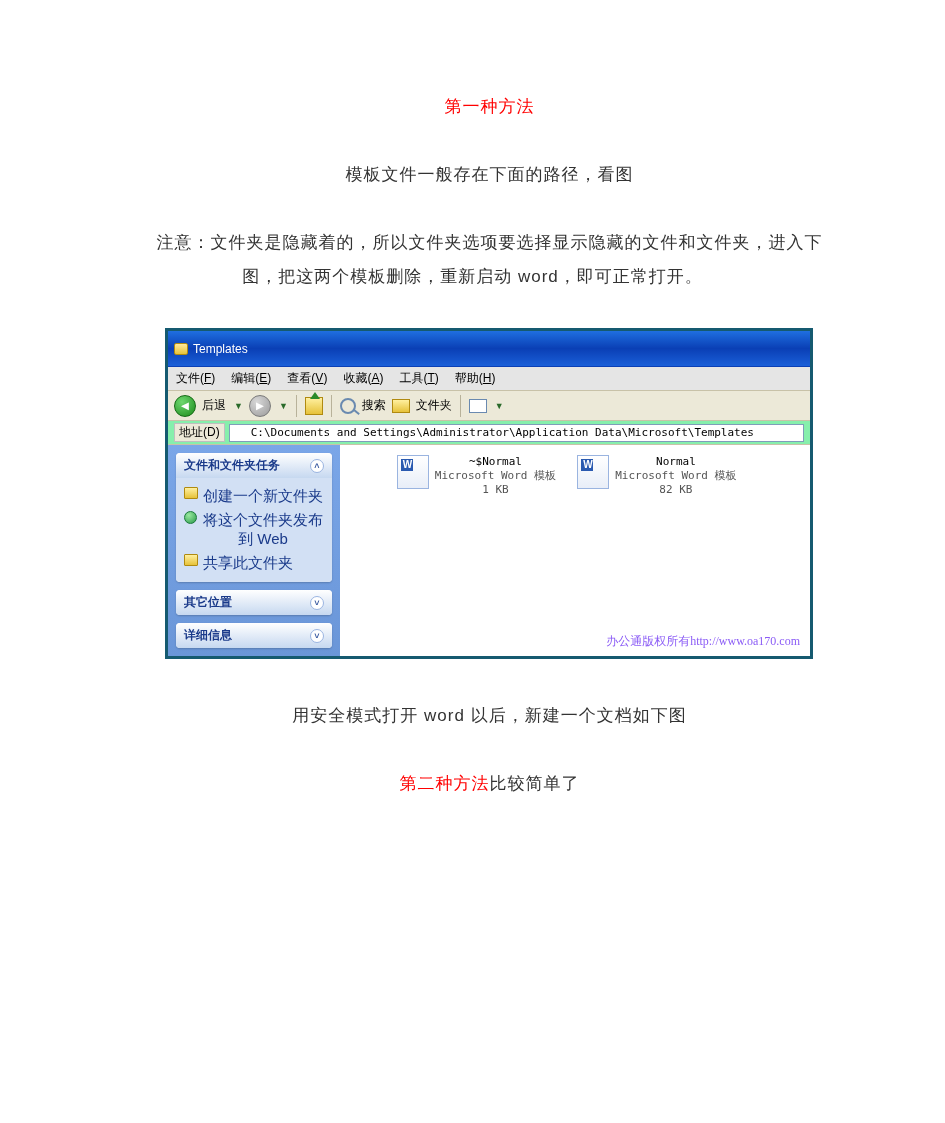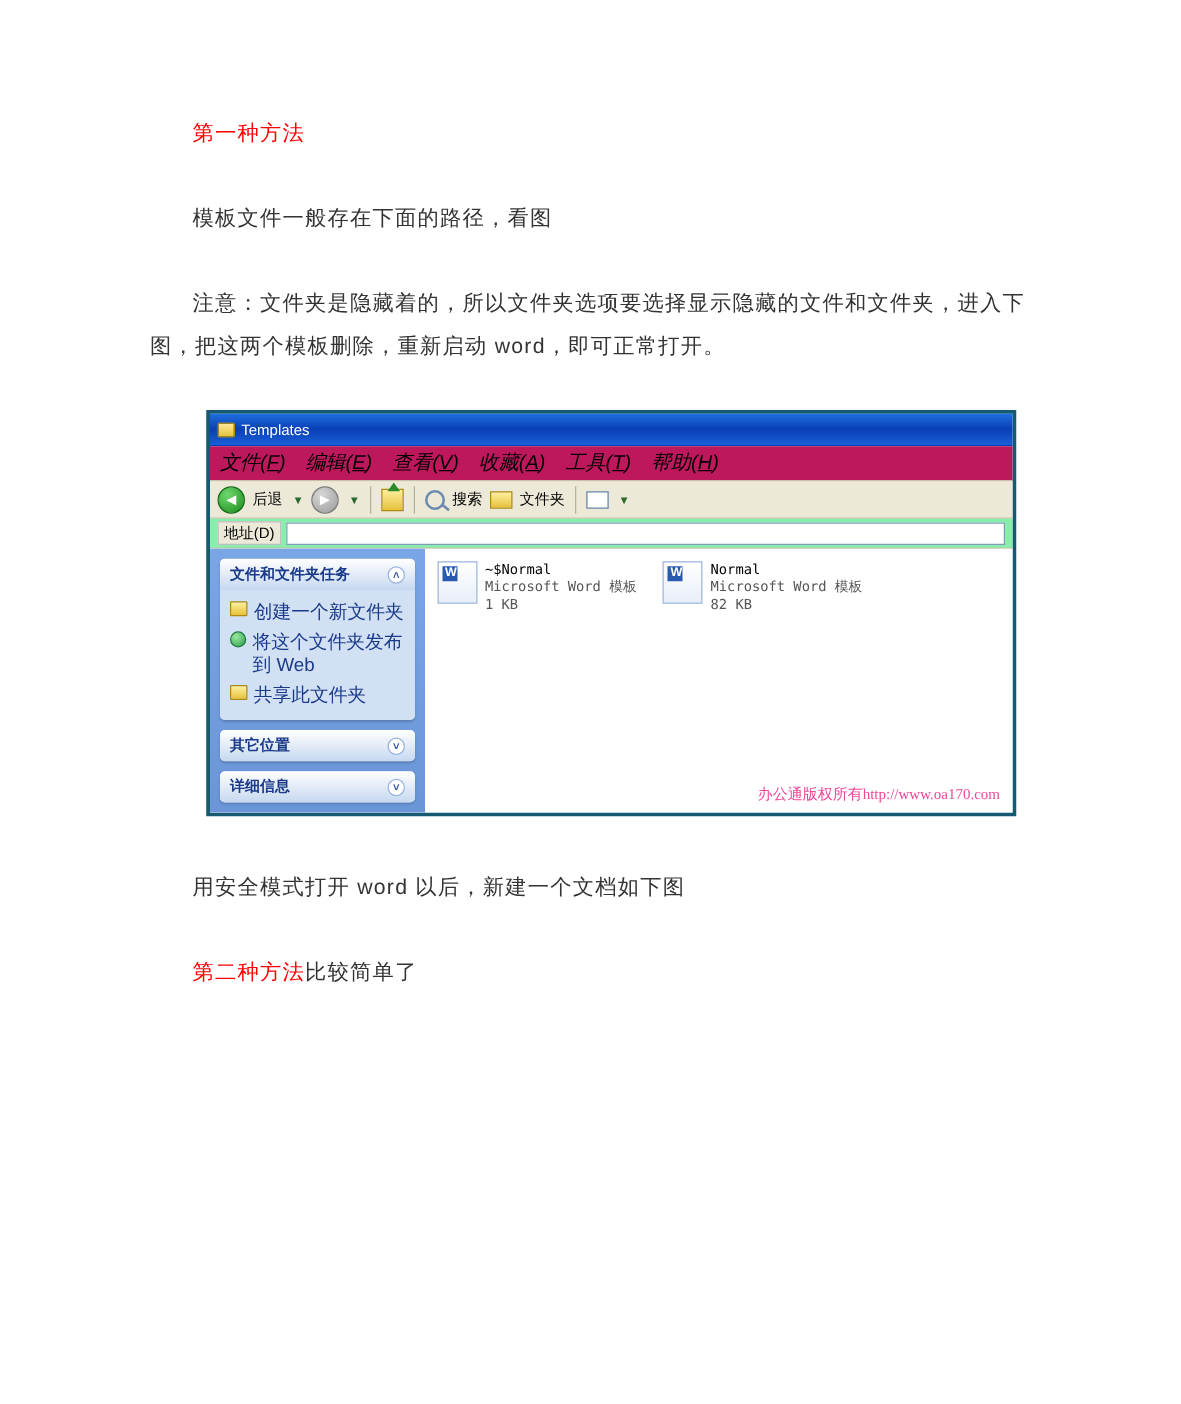--- a/index.html
+++ b/index.html
@@ -5,20 +5,21 @@
   * { box-sizing: border-box; }
   body {
     margin: 0;
     padding: 0;
     background: #ffffff;
     font-family: "Microsoft YaHei", "SimSun", Arial, sans-serif;
     width: 945px;
   }
   .page {
     padding: 90px 120px 200px 120px;
+    text-align: center;
   }
   .para {
     font-size: 17px;
     line-height: 2.0;
     color: #333;
     margin: 0 0 34px 0;
     text-indent: 2em;
     letter-spacing: 1px;
   }
   .red { color: #ff0000; }
@@ -34,45 +35,44 @@
 
   
   .xp-window {
     width: 648px;
     margin: 0 0 40px 45px;
     border: 3px solid #155a70;
     background: #fff;
     font-family: Tahoma, "SimSun", Arial, sans-serif;
   }
   .xp-titlebar {
-    height: 26px;
+    height: 36px;
     background: linear-gradient(#1f6fe0, #0a3fb5 50%, #1a5fd8);
     color: #fff;
     font-size: 12px;
     display: flex;
     align-items: center;
     padding: 0 6px;
     border-bottom: 1px solid #0a3fb5;
   }
   .xp-titlebar .folder-ic {
     width: 14px; height: 12px;
     background: linear-gradient(#ffe89a, #e6c23a);
     border: 1px solid #b08a10;
     border-radius: 2px;
     margin-right: 5px;
   }
   .xp-menubar {
-    background: #be185d;
+    background: #e5e5e5;
     border-bottom: 1px solid #c8c2a8;
     padding: 2px 4px;
     display: flex;
     gap: 8px;
-    font-size: 16px;
+    font-size: 12px;
     color: #000;
-    font-style: italic;
   }
   .xp-menubar .mi { padding: 1px 4px; }
   .xp-menubar .u { text-decoration: underline; }
   .xp-toolbar {
     background: #ece9d8;
     border-bottom: 1px solid #c8c2a8;
     padding: 3px 6px;
     display: flex;
     align-items: center;
     gap: 6px;
@@ -212,21 +212,21 @@
   .doc-ic::after {
     content: "W"; position: absolute; left: 5px; top: 3px;
     color: #fff; font-size: 10px; font-weight: bold;
   }
   .file-meta { font-size: 11px; font-family: "SimSun", Tahoma, monospace; color: #555; line-height: 1.25; }
   .file-meta .fn { color: #000; display: block; }
   .watermark {
     position: absolute; right: 10px; bottom: 6px;
     font-size: 12px; color: #d00000; font-family: "SimSun", serif;
   }
-  .watermark .lnk { color: #ec4899; }
+  .watermark .lnk { color: #8b5cf6; }
 </style>
 </head>
 <body>
 
 <div class="page">
 
   <p class="para">
     <span class="red">第一种方法</span>
   </p>
 
@@ -270,20 +270,21 @@
       <span class="tool-lbl">文件夹</span>
       <span class="tool-sep"></span>
       <span class="ic-views"></span>
       <span class="dd">▼</span>
     </div>
 
     <div class="xp-addrbar">
       <span class="addr-lbl">地址(D)</span>
       <span class="addr-input">
         <span class="folder-ic"></span>
+        <span>C:\Documents and Settings\Administrator\Application Data\Microsoft\Templates</span>
       </span>
     </div>
 
     <div class="xp-body">
       <div class="xp-side">
 
         <div class="task-panel">
           <div class="task-hdr">
             <span>文件和文件夹任务</span>
             <span class="chev">˄</span>

